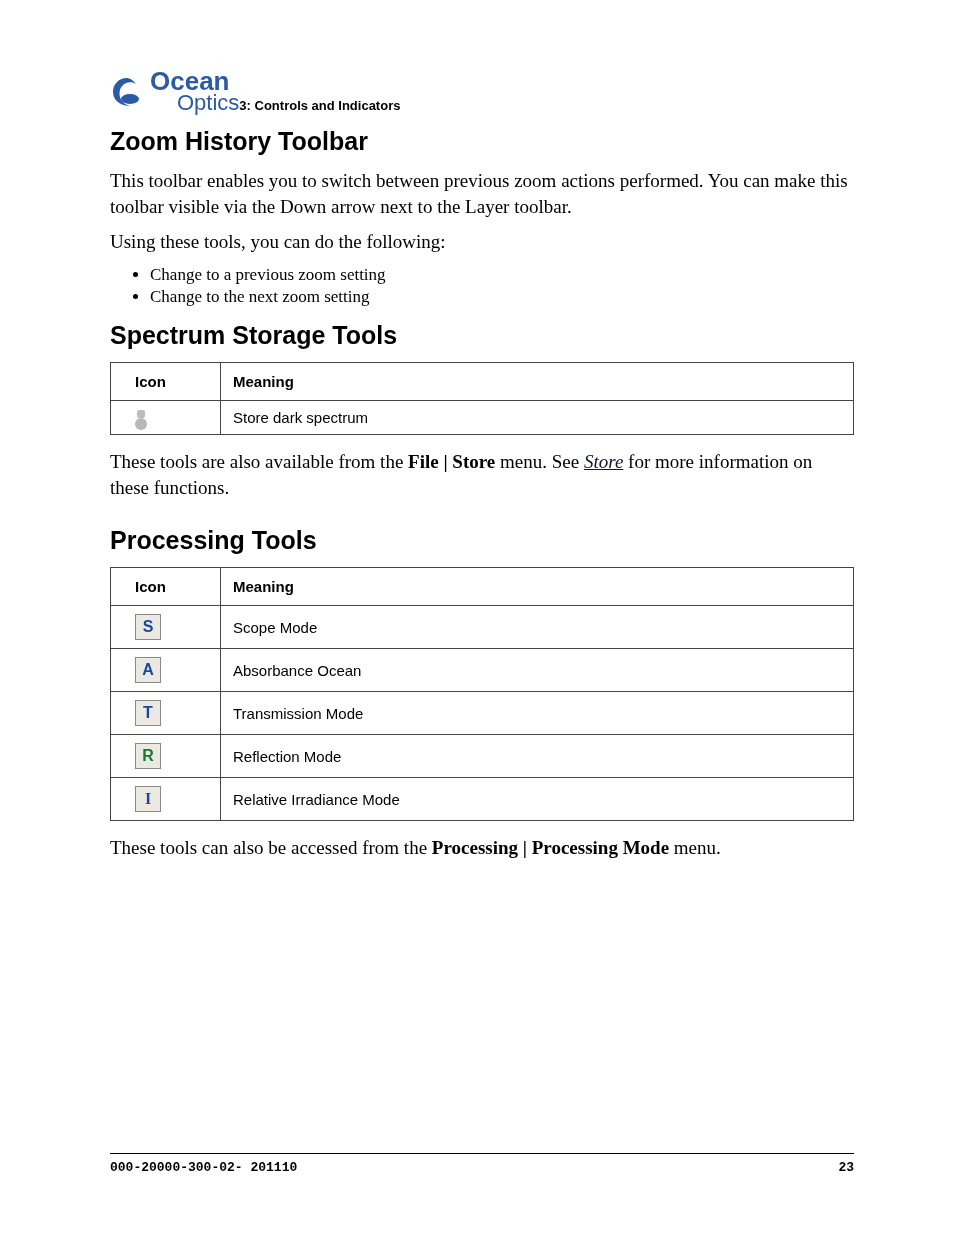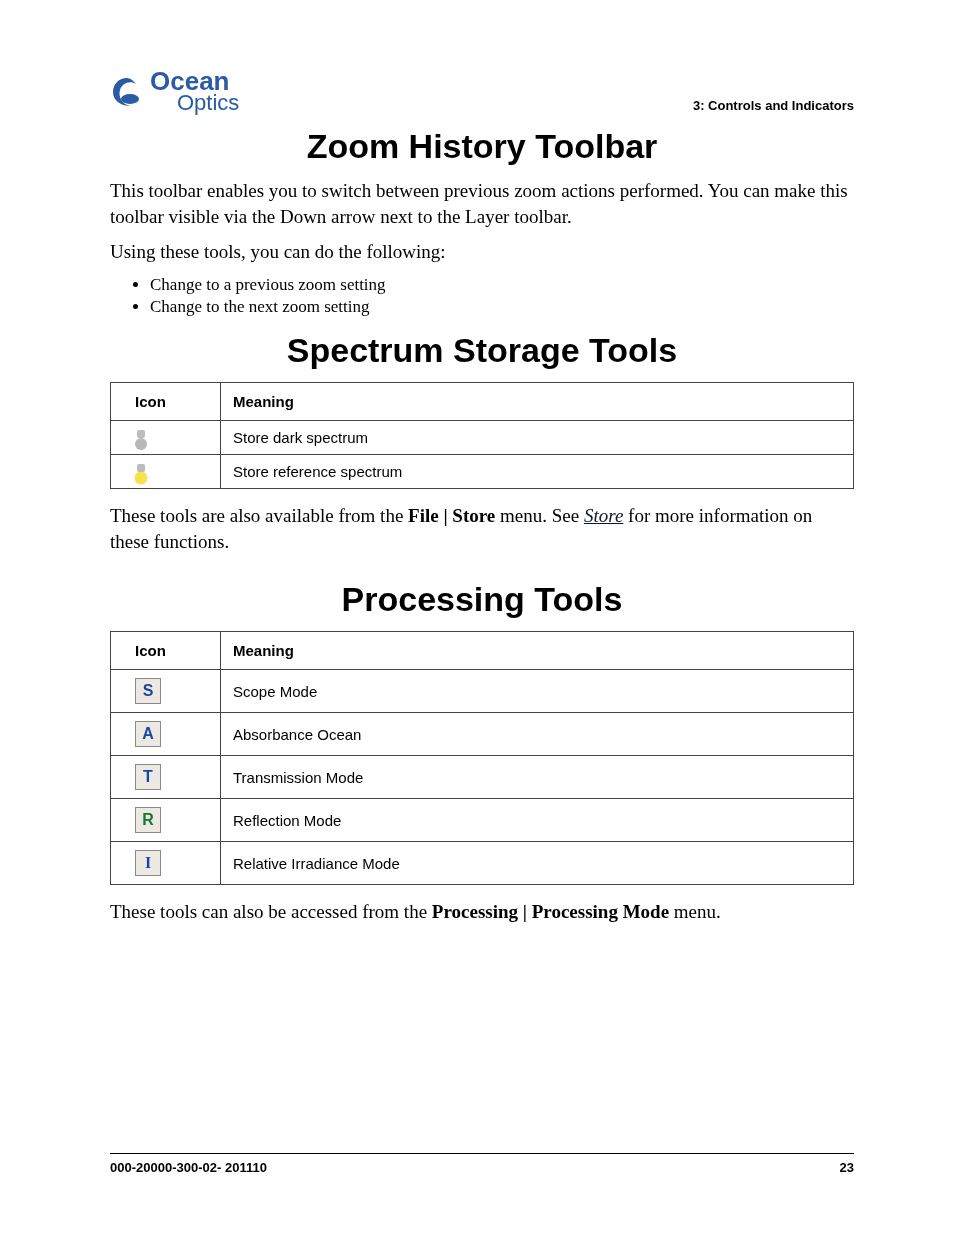--- a/index.html
+++ b/index.html
@@ -1,42 +1,42 @@
 <!DOCTYPE html>
 <html><head>
 <meta charset="utf-8">
 <style>
   * { box-sizing: border-box; margin: 0; padding: 0; }
   html, body { width: 954px; background: #fff; font-family: "Times New Roman", serif; color: #000; }
   .page { width: 954px; height: 1235px; position: relative; padding: 70px 100px 0 110px; }
-  .header-row { display: flex; justify-content: space-between; align-items: flex-end; margin-bottom: 10px; }
+  .header-row { display: flex; align-items: flex-end; margin-bottom: 10px; }
   .logo { display: flex; align-items: center; gap: 6px; }
   .logo-text { font-family: Arial, sans-serif; font-size: 26px; font-weight: 700; color: #2b5aa6; line-height: 0.9; }
   .logo-text .sub { font-weight: 400; font-size: 22px; margin-left: 27px; }
   .sect { font-family: Arial, sans-serif; font-size: 13px; font-weight: 700; }
-  h1 { font-family: Arial, sans-serif; font-size: 34px; font-weight: 700; margin: 14px 0 12px; text-align: center; }
+  h1 { font-family: Arial, sans-serif; font-size: 25px; font-weight: 700; margin: 14px 0 12px; }
   p.body { font-size: 19px; line-height: 1.35; margin-bottom: 10px; }
   ul.body { margin: 4px 0 14px 40px; font-size: 17px; }
   ul.body li { margin: 2px 0; }
   table.tools { width: 100%; border-collapse: collapse; margin: 10px 0 14px; }
   table.tools th, table.tools td { border: 1px solid #444; text-align: left; vertical-align: middle; }
   table.tools th { font-family: Arial, sans-serif; font-size: 15px; font-weight: 700; padding: 10px 12px; }
   table.tools td { font-family: Arial, sans-serif; font-size: 15px; padding: 8px 12px; }
   table.tools .iconcol { width: 110px; padding-left: 24px; }
   .iconbox { display: inline-flex; width: 26px; height: 26px; border: 1px solid #8a8a8a; background: #ece9e2; align-items: center; justify-content: center; font-family: Arial, sans-serif; font-weight: 700; font-size: 16px; color: #1946a3; }
   .bulb { width: 12px; height: 18px; position: relative; }
   .bulb .top { width: 12px; height: 12px; border-radius: 50%; position: absolute; top: 0; left: 0; }
   .bulb .base { width: 8px; height: 8px; background: #bcbcbc; position: absolute; bottom: 0; left: 2px; border-radius: 2px; }
   .bulb.dark .top { background: #b8b8b8; }
   .bulb.lit .top { background: #f7e24a; box-shadow: 0 0 2px #d9c33b; }
   .minus { position: relative; width: 22px; height: 18px; }
   .minus .dash { position: absolute; left: 0; top: 8px; width: 8px; height: 3px; background: #6b6b6b; }
   .minus .smallbulb { position: absolute; right: 0; top: 0; }
   a.link { color: #0f172a; font-style: italic; text-decoration: underline; }
-  .footer { position: absolute; left: 110px; right: 100px; bottom: 60px; border-top: 1.5px solid #000; padding-top: 6px; display: flex; justify-content: space-between; font-family: Liberation Sans, sans-serif; font-size: 13px; font-weight: 700; text-align: center; }
+  .footer { position: absolute; left: 110px; right: 100px; bottom: 60px; border-top: 1.5px solid #000; padding-top: 6px; display: flex; justify-content: space-between; font-family: Liberation Mono, monospace; font-size: 13px; font-weight: 700; text-align: center; }
 </style>
 </head>
 <body>
 
 <div class="page">
 
   <div class="header-row">
     <div class="logo">
       <svg width="34" height="34" viewBox="0 0 34 34">
         <path d="M17 3 C8 3 3 10 3 17 C3 27 13 31 20 31 C12 29 8 22 10 15 C12 8 20 5 26 9 C23 5 20 3 17 3 Z" fill="#2b5aa6"></path>
@@ -63,26 +63,20 @@
     <tbody>
         <tr>
       <th class="iconcol">Icon</th>
       <th>Meaning</th>
     </tr>
     <tr>
       <td class="iconcol">
         <span class="bulb dark"><span class="top"></span><span class="base"></span></span>
       </td>
       <td>Store dark spectrum</td>
-    </tr>
-    <tr>
-      <td class="iconcol">
-        <span class="bulb lit"><span class="top"></span><span class="base"></span></span>
-      </td>
-      <td>Store reference spectrum</td>
     </tr>
   </tbody>
     </table>
   <p class="body">
     <span>These tools are also available from the </span><b>File | Store</b><span> menu. See </span><a href="#" class="link">Store</a><span> for more information on these functions.</span>
   </p>
 
   <h1 style="margin-top:26px">Processing Tools</h1>
   <table class="tools">
     <tbody>

